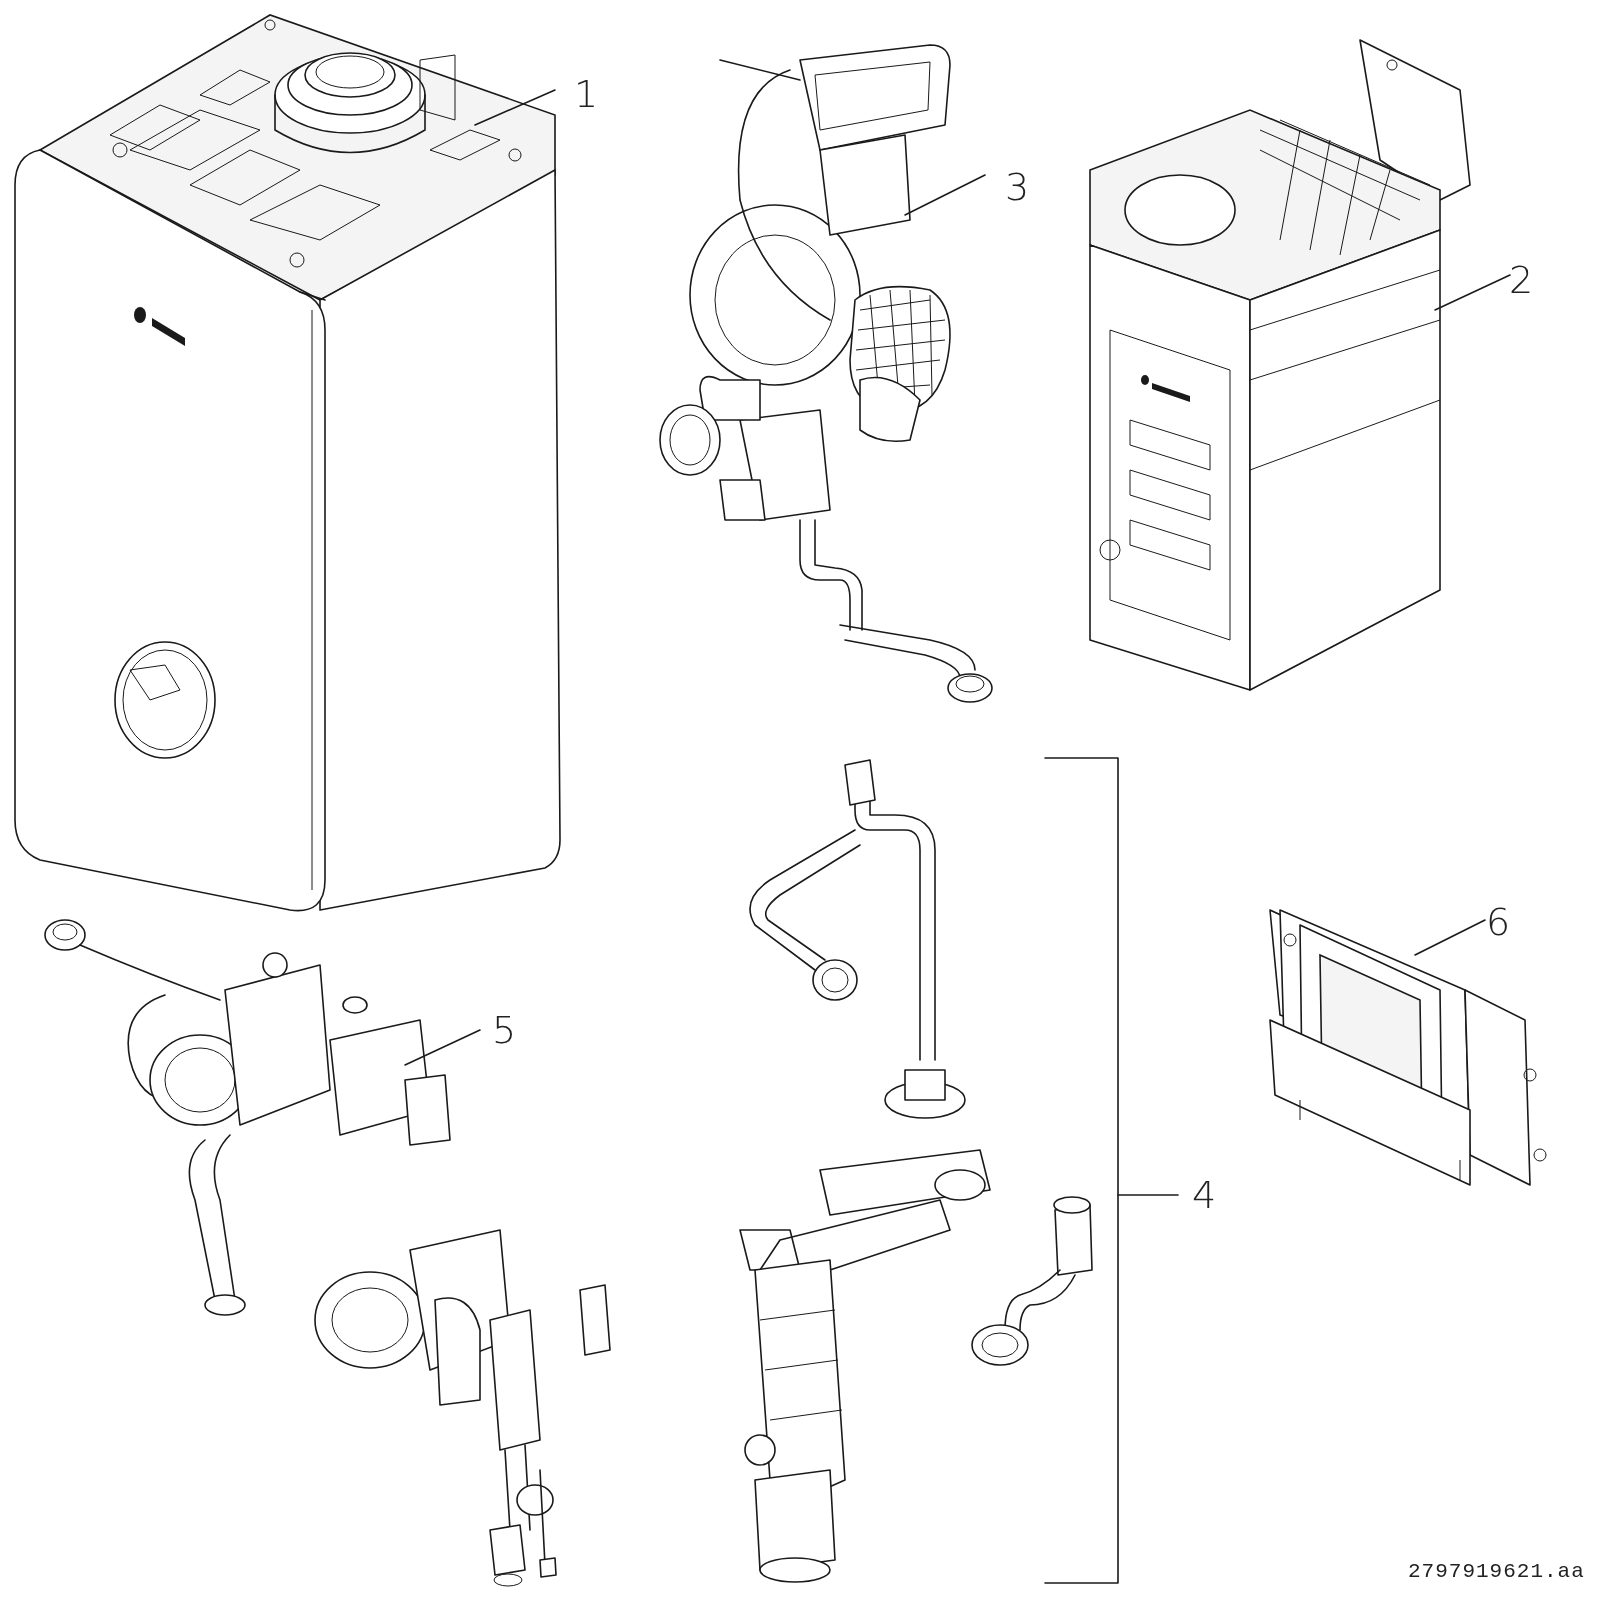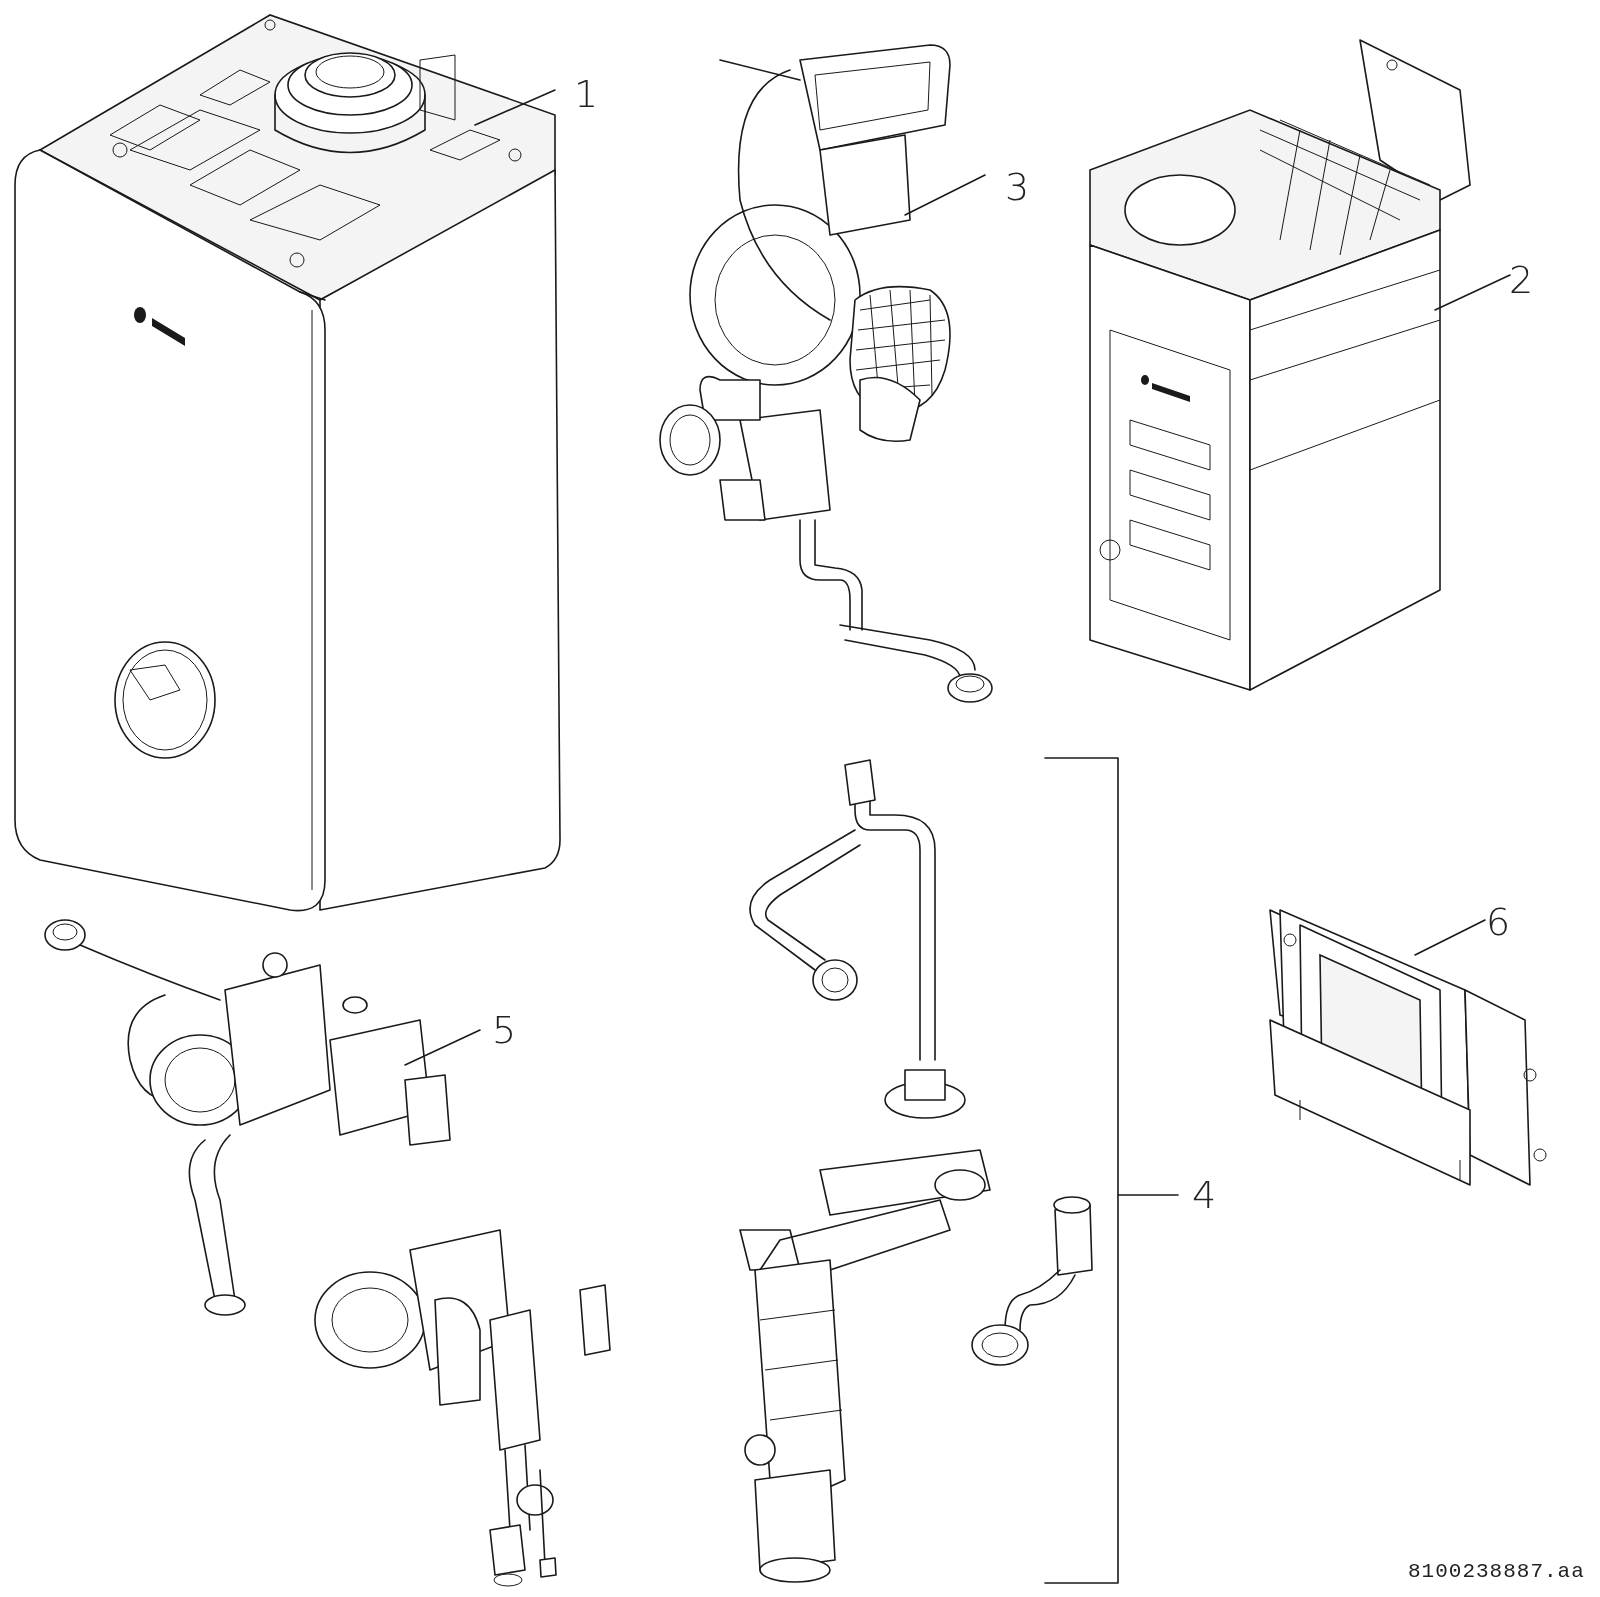--- a/index.html
+++ b/index.html
@@ -199,13 +199,13 @@
   <path class="ln" d="M1415 955 L1485 920"></path>
 </svg>
 
 <div class="callout" style="left:574px;top:72px;">1</div>
 <div class="callout" style="left:1509px;top:258px;">2</div>
 <div class="callout" style="left:1005px;top:165px;">3</div>
 <div class="callout" style="left:1192px;top:1173px;">4</div>
 <div class="callout" style="left:492px;top:1008px;">5</div>
 <div class="callout" style="left:1486px;top:900px;">6</div>
 
-<div class="ref" style="left:1408px;top:1560px;">8100238887.aa</div>
+<div class="ref" style="left:1408px;top:1560px;">2797919621.aa</div>
 
 </body></html>

